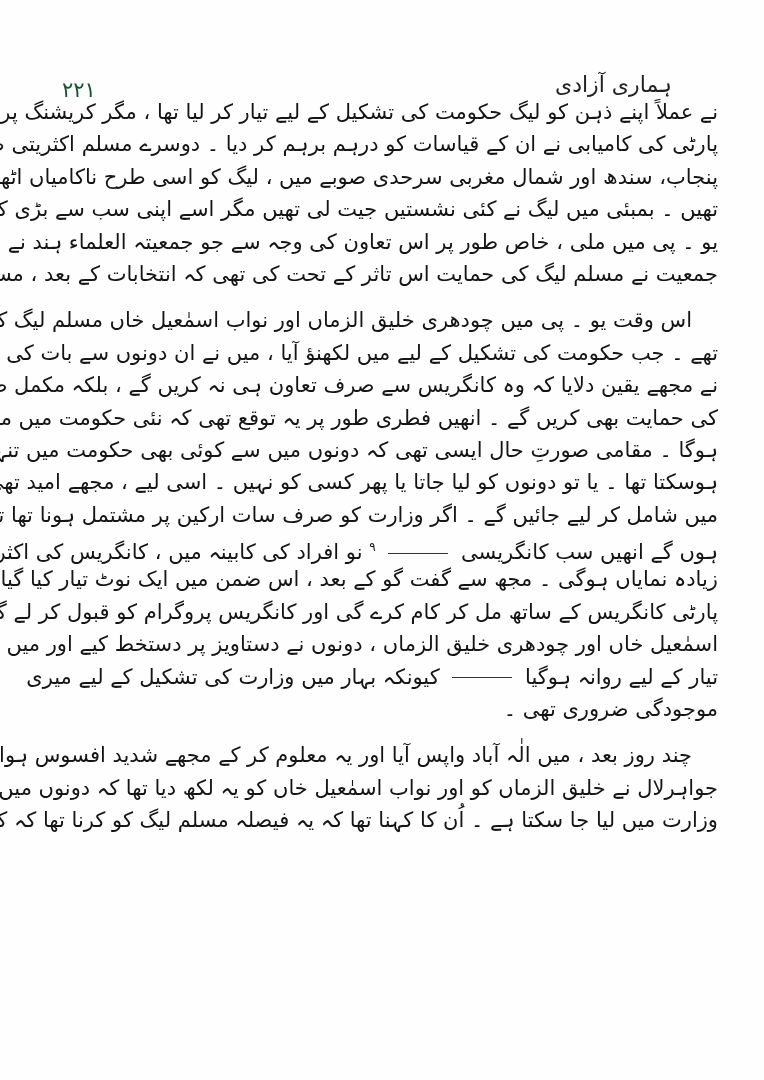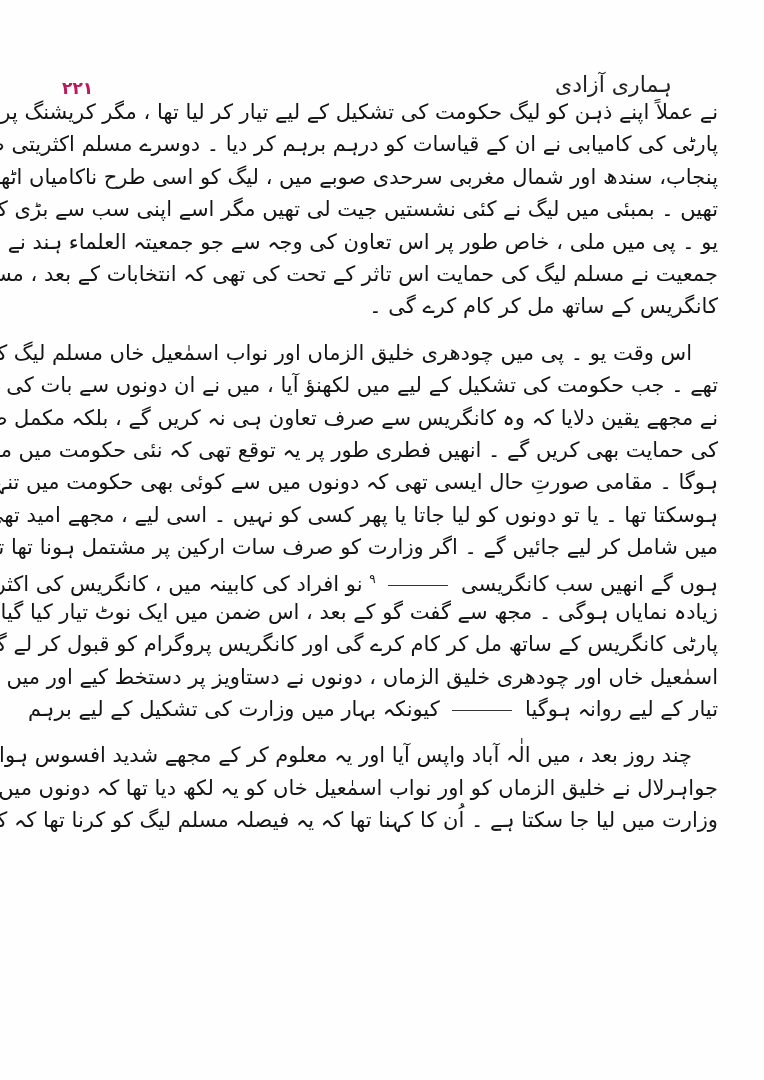--- a/index.html
+++ b/index.html
@@ -1,22 +1,22 @@
 <!DOCTYPE html>
 <html><head>
 <meta charset="utf-8">
 <style>
   html, body { margin: 0; padding: 0; background: #ffffff; }
   body { width: 764px; height: 1080px; position: relative; overflow: hidden;
          font-family: "DejaVu Sans", sans-serif; color: #1a1a1a; }
   .page { position: absolute; left: 0; top: 0; width: 764px; height: 1080px; background: #fefefe; }
   .running-head { position: absolute; top: 72px; left: 0; width: 672px; text-align: right;
                   direction: rtl; font-size: 22px; color: #222; }
-  .page-number { position: absolute; top: 78px; left: 62px; font-size: 17px; font-weight: bold;
-                 color: #be185d; direction: rtl; }
+  .page-number { position: absolute; top: 78px; left: 62px; font-size: 21px; font-weight: normal;
+                 color: #14532d; direction: rtl; }
   .body-text { position: absolute; left: 68px; right: 46px; top: 96px; direction: rtl;
                text-align: justify; font-size: 21px; line-height: 32.4px; color: #151515; }
   .line { display: block; white-space: nowrap; text-align: justify; text-align-last: justify; height: 32.4px; }
   .line.last { text-align-last: right; }
   .para-gap { height: 14px; }
   .indent { padding-right: 26px; }
   .dash { display: inline-block; width: 60px; border-top: 1px solid #333; vertical-align: middle; margin: 0 6px; }
   .sup { font-size: 12px; vertical-align: super; position: relative; }
 </style>
 </head>
@@ -28,21 +28,20 @@
 
   <div class="body-text">
 
     <div>
       <span class="line">نے عملاً اپنے ذہن کو لیگ حکومت کی تشکیل کے لیے تیار کر لیا تھا ، مگر کریشنگ پرجیا</span>
       <span class="line">پارٹی کی کامیابی نے ان کے قیاسات کو درہم برہم کر دیا ۔ دوسرے مسلم اکثریتی صوبوں ، مثلاً</span>
       <span class="line">پنجاب، سندھ اور شمال مغربی سرحدی صوبے میں ، لیگ کو اسی طرح ناکامیاں اٹھانی پڑی</span>
       <span class="line">تھیں ۔ بمبئی میں لیگ نے کئی نشستیں جیت لی تھیں مگر اسے اپنی سب سے بڑی کامیابی</span>
       <span class="line">یو ۔ پی میں ملی ، خاص طور پر اس تعاون کی وجہ سے جو جمعیتہ العلماء ہند نے لیگ کو دیا تھا ۔</span>
       <span class="line">جمعیت نے مسلم لیگ کی حمایت اس تاثر کے تحت کی تھی کہ انتخابات کے بعد ، مسلم لیگ</span>
-      <span class="line last">کانگریس کے ساتھ مل کر کام کرے گی ۔</span>
     </div>
     <div class="para-gap"></div>
 
     <div>
       <span class="line indent">اس وقت یو ۔ پی میں چودھری خلیق الزماں اور نواب اسمٰعیل خاں مسلم لیگ کے لیڈر</span>
       <span class="line">تھے ۔ جب حکومت کی تشکیل کے لیے میں لکھنؤ آیا ، میں نے ان دونوں سے بات کی ۔ انھوں</span>
       <span class="line">نے مجھے یقین دلایا کہ وہ کانگریس سے صرف تعاون ہی نہ کریں گے ، بلکہ مکمل طور پر کانگریس پروگرام</span>
       <span class="line">کی حمایت بھی کریں گے ۔ انھیں فطری طور پر یہ توقع تھی کہ نئی حکومت میں مسلم لیگ کا کچھ حصّہ</span>
       <span class="line">ہوگا ۔ مقامی صورتِ حال ایسی تھی کہ دونوں میں سے کوئی بھی حکومت میں تنہا داخل نہیں</span>
       <span class="line">ہوسکتا تھا ۔ یا تو دونوں کو لیا جاتا یا پھر کسی کو نہیں ۔ اسی لیے ، مجھے امید تھی کہ دونوں حکومت</span>
@@ -52,22 +51,23 @@
         <span class="dash"></span>
         <span class="sup">۹</span>
         <span>نو افراد کی کابینہ میں ، کانگریس کی اکثریت اور بھی</span>
       </span>
       <span class="line">زیادہ نمایاں ہوگی ۔ مجھ سے گفت گو کے بعد ، اس ضمن میں ایک نوٹ تیار کیا گیا کہ مسلم لیگ</span>
       <span class="line">پارٹی کانگریس کے ساتھ مل کر کام کرے گی اور کانگریس پروگرام کو قبول کر لے گی ۔ نواب</span>
       <span class="line">اسمٰعیل خاں اور چودھری خلیق الزماں ، دونوں نے دستاویز پر دستخط کیے اور میں لکھنؤ سے</span>
       <span class="line">
         <span>تیار کے لیے روانہ ہوگیا</span>
         <span class="dash"></span>
-        <span>کیونکہ بہار میں وزارت کی تشکیل کے لیے برہم</span>
+        <span>کیونکہ بہار میں وزارت کی تشکیل کے لیے میری</span>
       </span>
+      <span class="line last">موجودگی ضروری تھی ۔</span>
     </div>
     <div class="para-gap"></div>
 
     <div>
       <span class="line indent">چند روز بعد ، میں الٰہ آباد واپس آیا اور یہ معلوم کر کے مجھے شدید افسوس ہوا کہ</span>
       <span class="line">جواہرلال نے خلیق الزماں کو اور نواب اسمٰعیل خاں کو یہ لکھ دیا تھا کہ دونوں میں سے بس ایک کو</span>
       <span class="line">وزارت میں لیا جا سکتا ہے ۔ اُن کا کہنا تھا کہ یہ فیصلہ مسلم لیگ کو کرنا تھا کہ کس کو شامل کیا جائے ،</span>
     </div>
   </div>
 </div>

